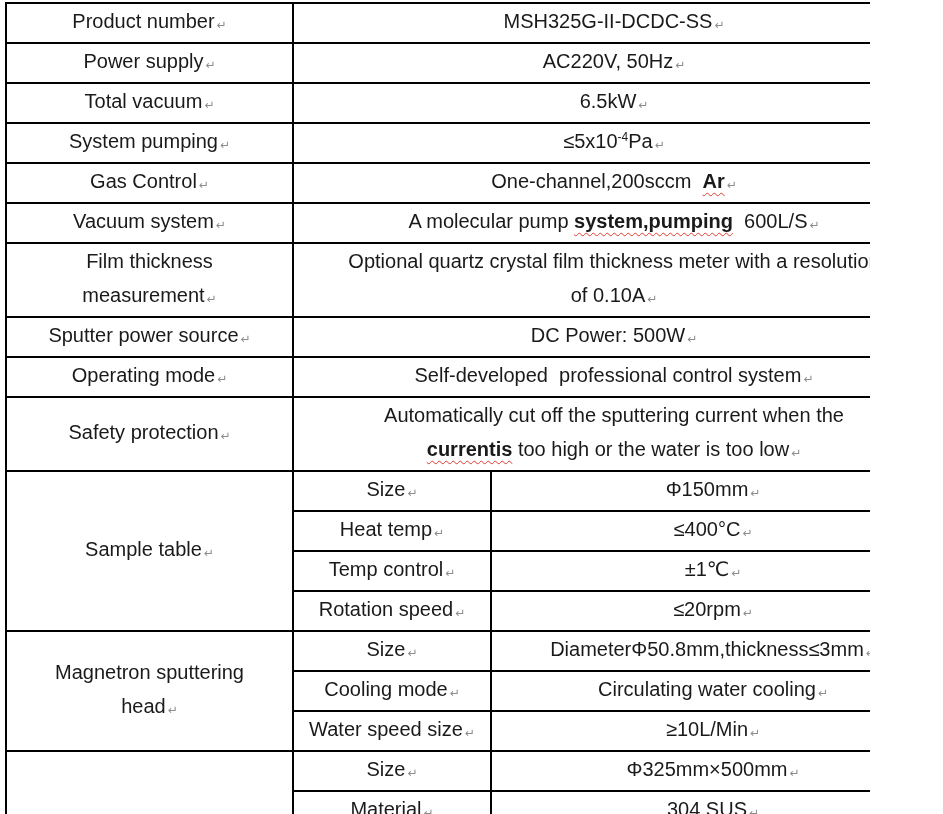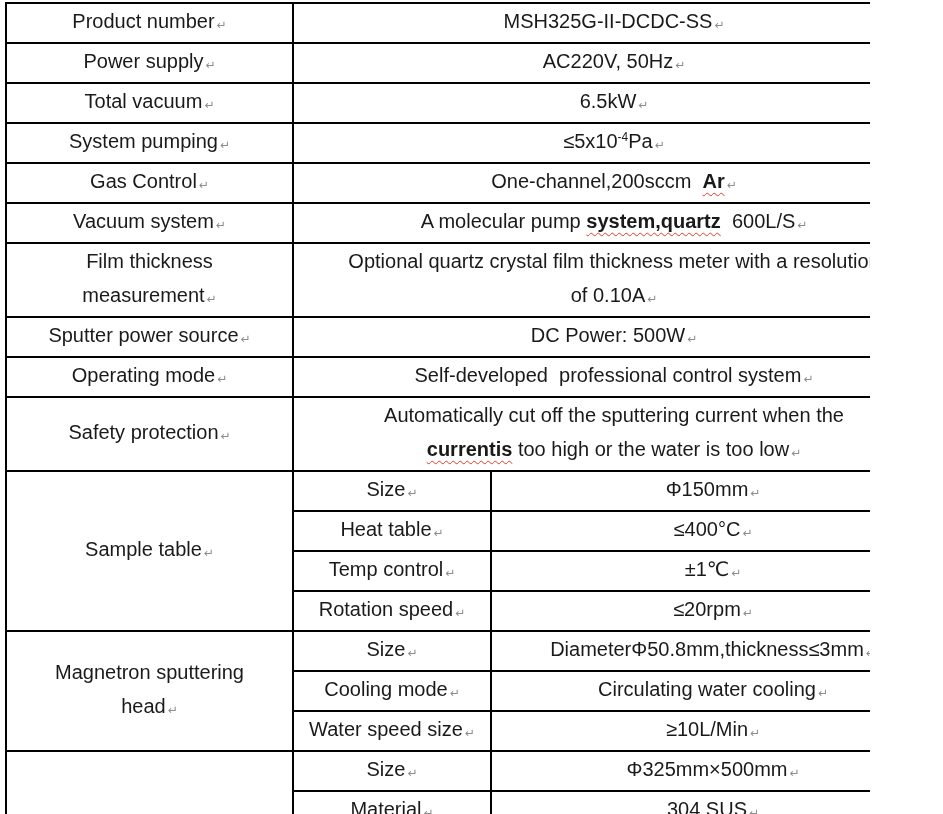--- a/index.html
+++ b/index.html
@@ -48,21 +48,21 @@
       <td colspan="2"><span class="t">≤5x10</span><span class="sup">-4</span><span class="t">Pa</span><span class="pmark">↵</span></td>
     </tr>
 
     <tr class="r">
       <td><span class="t">Gas Control</span><span class="pmark">↵</span></td>
       <td colspan="2"><span class="t">One-channel,200sccm  </span><span class="t sq">Ar</span><span class="pmark">↵</span></td>
     </tr>
 
     <tr class="r">
       <td><span class="t">Vacuum system</span><span class="pmark">↵</span></td>
-      <td colspan="2"><span class="t">A molecular pump </span><span class="t sq">system,quartz</span><span class="t">  600L/S</span><span class="pmark">↵</span></td>
+      <td colspan="2"><span class="t">A molecular pump </span><span class="t sq">system,pumping</span><span class="t">  600L/S</span><span class="pmark">↵</span></td>
     </tr>
 
     <tr class="ta">
       <td><span class="t">Film thickness
 measurement</span><span class="pmark">↵</span></td>
       <td colspan="2"><span class="t">Optional quartz crystal film thickness meter with a resolution
 of 0.10A</span><span class="pmark">↵</span></td>
     </tr>
 
     <tr class="r">
@@ -78,21 +78,21 @@
       <td><span class="t">Safety protection</span><span class="pmark">↵</span></td>
       <td colspan="2"><span class="t block">Automatically cut off the sputtering current when the</span><span class="t sq">currentis</span><span class="t"> too high or the water is too low</span><span class="pmark">↵</span></td>
     </tr>
 
     <tr class="r">
       <td rowspan="4"><span class="t">Sample table</span><span class="pmark">↵</span></td>
       <td><span class="t">Size</span><span class="pmark">↵</span></td>
       <td><span class="t">Φ150mm</span><span class="pmark">↵</span></td>
     </tr>
     <tr class="r">
-      <td><span class="t">Heat table</span><span class="pmark">↵</span></td>
+      <td><span class="t">Heat temp</span><span class="pmark">↵</span></td>
       <td><span class="t">≤400°C</span><span class="pmark">↵</span></td>
     </tr>
     <tr class="r">
       <td><span class="t">Temp control</span><span class="pmark">↵</span></td>
       <td><span class="t">±1℃</span><span class="pmark">↵</span></td>
     </tr>
     <tr class="r">
       <td><span class="t">Rotation speed</span><span class="pmark">↵</span></td>
       <td><span class="t">≤20rpm</span><span class="pmark">↵</span></td>
     </tr>

